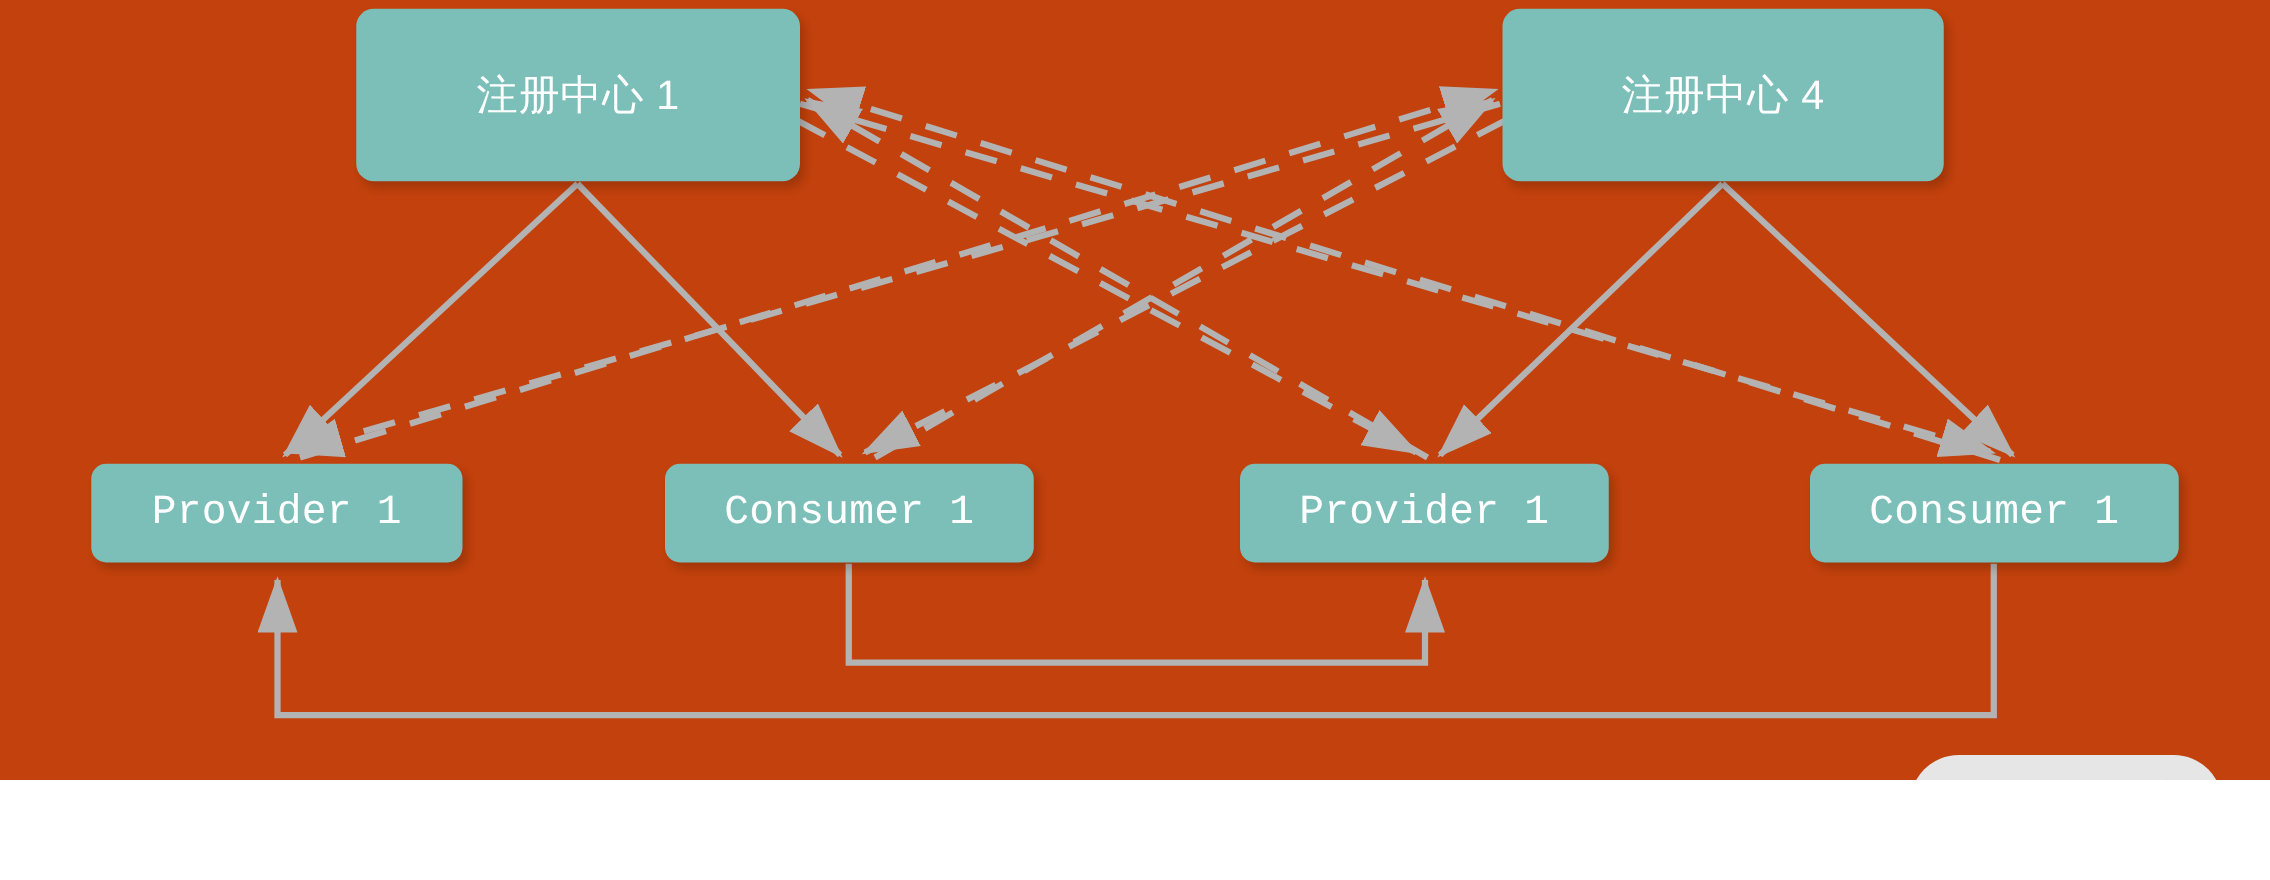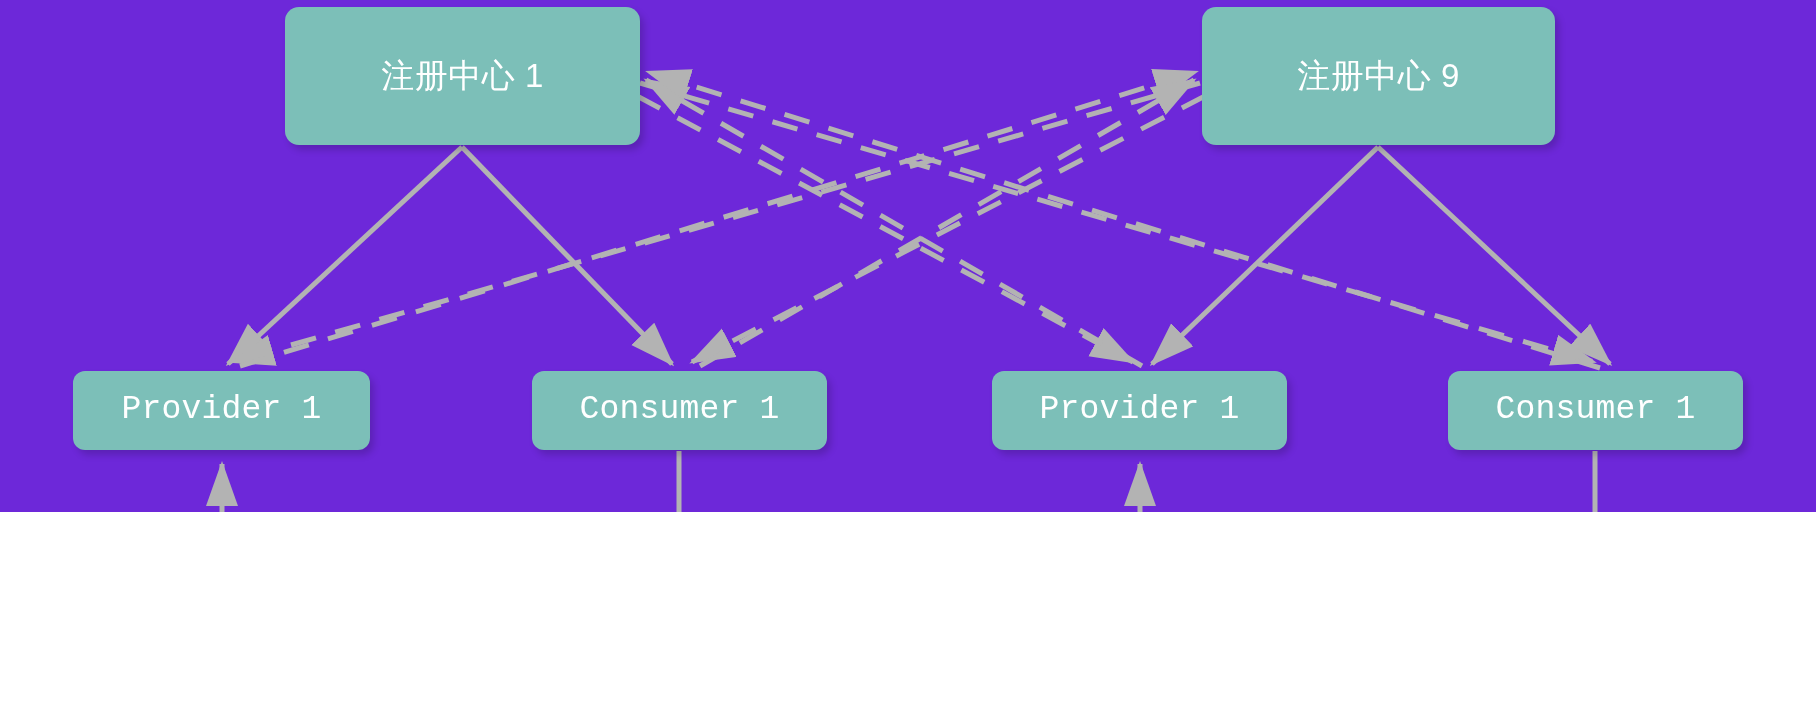--- a/index.html
+++ b/index.html
@@ -7,22 +7,22 @@
     margin: 0;
     padding: 0;
     background: #ffffff;
   }
   body {
     font-family: "Liberation Sans", "DejaVu Sans", sans-serif;
   }
   #canvas {
     position: relative;
     width: 1816px;
-    height: 512px;
-    background: #6d28d9;
+    height: 624px;
+    background: #c2410c;
     overflow: hidden;
   }
   #edges {
     position: absolute;
     left: 0;
     top: 0;
     width: 1816px;
     height: 704px;
   }
   .node {
@@ -100,21 +100,21 @@
 
       <path d="M1595,451 L1595,572 L222,572 L222,464" stroke-width="5" marker-end="url(#arrow)"></path>
     </g>
   </svg>
 
   <div class="node registry" style="left:285px; top:7px; width:355px; height:138px; background:#7cbfb8;">
     <span class="node-label">注册中心 1</span>
   </div>
 
   <div class="node registry" style="left:1202px; top:7px; width:353px; height:138px; background:#7cbfb8;">
-    <span class="node-label">注册中心 9</span>
+    <span class="node-label">注册中心 4</span>
   </div>
 
   <div class="node service" style="left:73px; top:371px; width:297px; height:79px; background:#7cbfb8;">
     <span class="node-label">Provider 1</span>
   </div>
 
   <div class="node service" style="left:532px; top:371px; width:295px; height:79px; background:#7cbfb8;">
     <span class="node-label">Consumer 1</span>
   </div>
 

